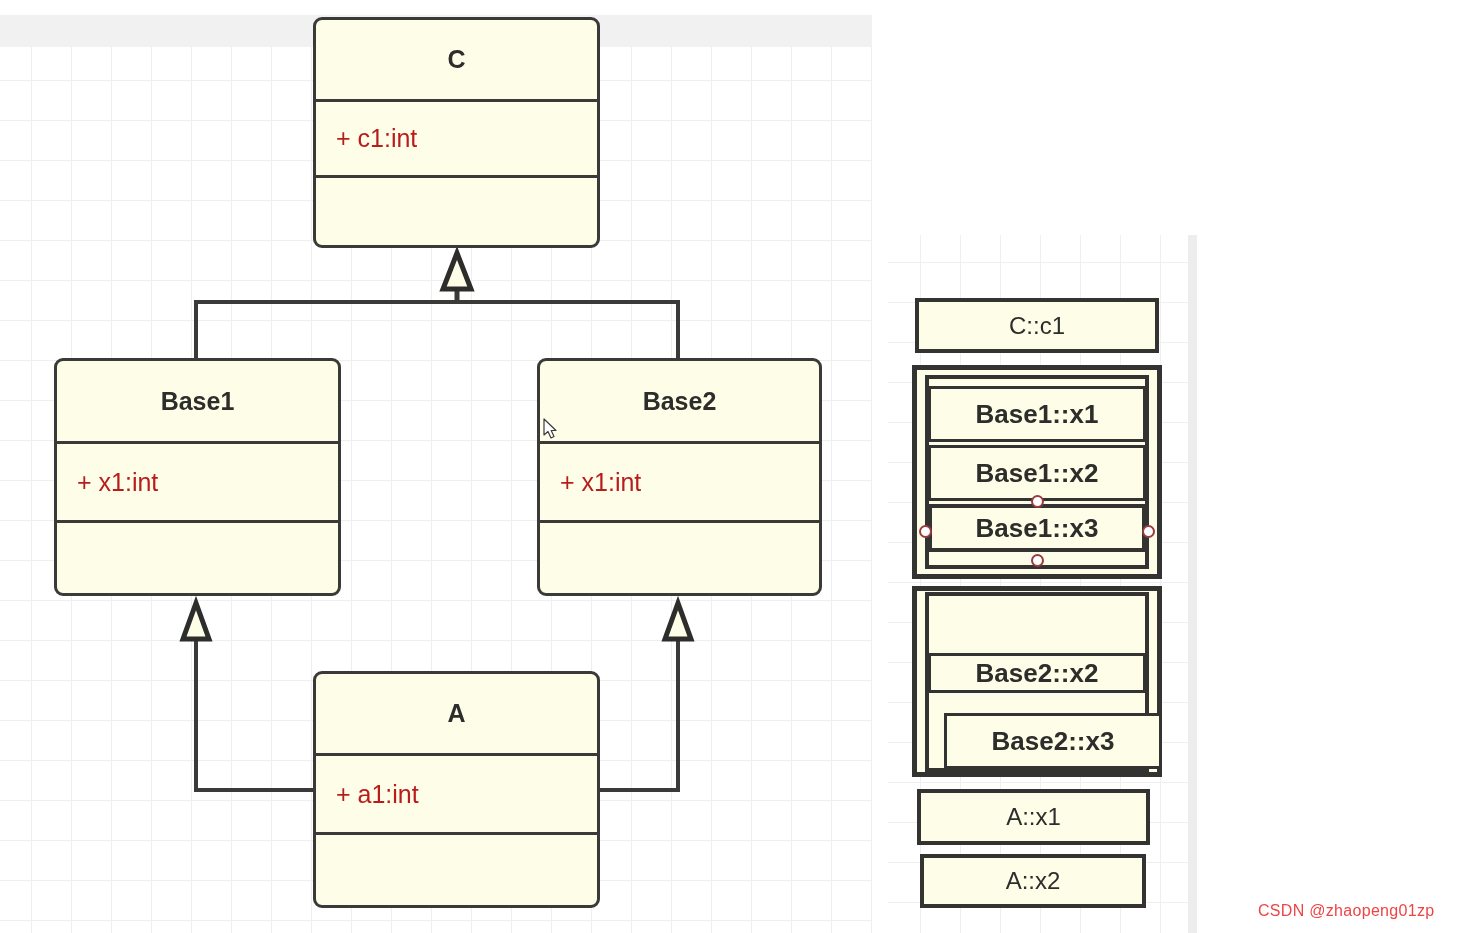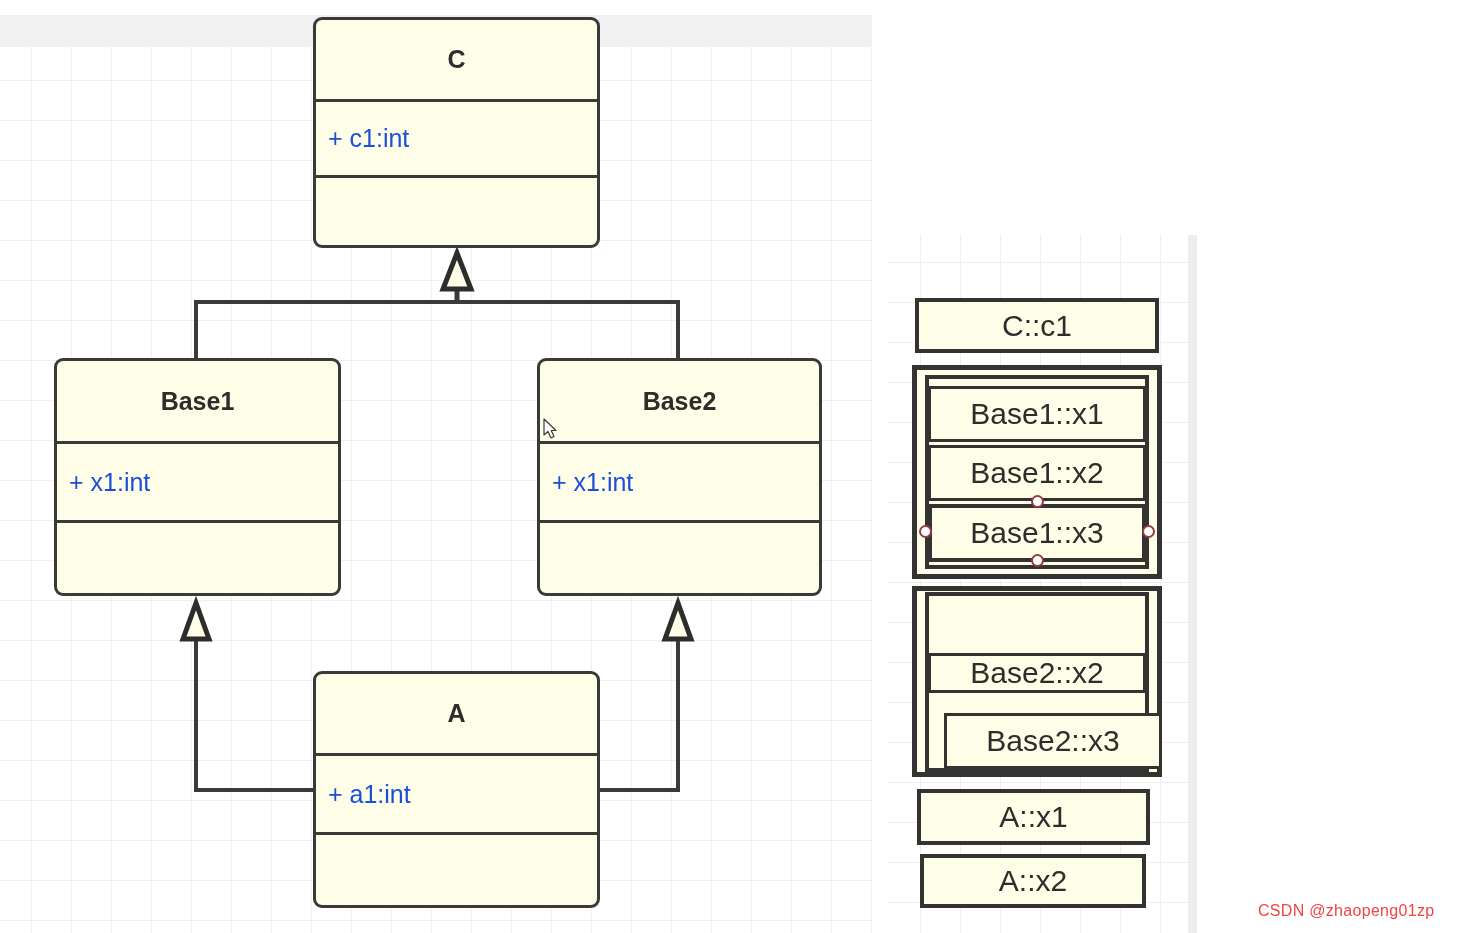--- a/index.html
+++ b/index.html
@@ -92,40 +92,40 @@
     align-items: center;
     justify-content: center;
     box-sizing: border-box;
   }
   .uml-sep {
     height: 3px;
     background: #3a3a38;
   }
   .uml-attrs {
     font-size: 25px;
-    color: #1d4ed8;
-    display: flex;
-    align-items: center;
-    padding-left: 12px;
+    color: #b91c1c;
+    display: flex;
+    align-items: center;
+    padding-left: 20px;
     box-sizing: border-box;
   }
   .uml-ops {
     box-sizing: border-box;
   }
 
   
   .mem-box {
     position: absolute;
     background: #fdfde8;
     border: 4px solid #333331;
     box-sizing: border-box;
     display: flex;
     align-items: center;
     justify-content: center;
-    font-size: 30px;
+    font-size: 24px;
     color: #2d2d2b;
   }
   .mem-group {
     position: absolute;
     background: #fdfde8;
     border: 5px solid #333331;
     box-sizing: border-box;
   }
   .mem-inner {
     position: absolute;
@@ -136,22 +136,23 @@
   .mem-row {
     position: absolute;
     left: 0;
     right: 0;
     border: 3px solid #333331;
     box-sizing: border-box;
     background: #fdfde8;
     display: flex;
     align-items: center;
     justify-content: center;
-    font-size: 30px;
+    font-size: 26px;
     color: #2d2d2b;
+    font-weight: bold;
   }
 
   .sel-handle {
     position: absolute;
     width: 13px;
     height: 13px;
     border-radius: 50%;
     background: #ffffff;
     border: 2px solid #9a3b40;
     box-sizing: border-box;
@@ -233,21 +234,21 @@
     <div class="uml-sep"></div>
     <div class="uml-ops" style="height:73px;"></div>
   </div>
 
   <div class="mem-box" style="left:915px; top:298px; width:244px; height:55px;">C::c1</div>
 
   <div class="mem-group" style="left:912px; top:365px; width:250px; height:214px;"></div>
   <div class="mem-inner" style="left:925px; top:375px; width:224px; height:194px;"></div>
   <div class="mem-row" style="left:928px; top:386px; width:218px; height:56px;">Base1::x1</div>
   <div class="mem-row" style="left:928px; top:445px; width:218px; height:56px;">Base1::x2</div>
-  <div class="mem-row" style="left:928px; top:504px; width:218px; height:58px; border-width:4px;">Base1::x3</div>
+  <div class="mem-row" style="left:928px; top:504px; width:218px; height:48px; border-width:4px;">Base1::x3</div>
 
   <div class="sel-handle" style="left:1031px; top:495px;"></div>
   <div class="sel-handle" style="left:919px; top:525px;"></div>
   <div class="sel-handle" style="left:1142px; top:525px;"></div>
   <div class="sel-handle" style="left:1031px; top:554px;"></div>
 
   <div class="mem-group" style="left:912px; top:586px; width:250px; height:191px;"></div>
   <div class="mem-inner" style="left:925px; top:592px; width:224px; height:180px;"></div>
   <div class="mem-row" style="left:928px; top:653px; width:218px; height:40px;">Base2::x2</div>
   <div class="mem-row" style="left:944px; top:713px; width:218px; height:56px;">Base2::x3</div>

